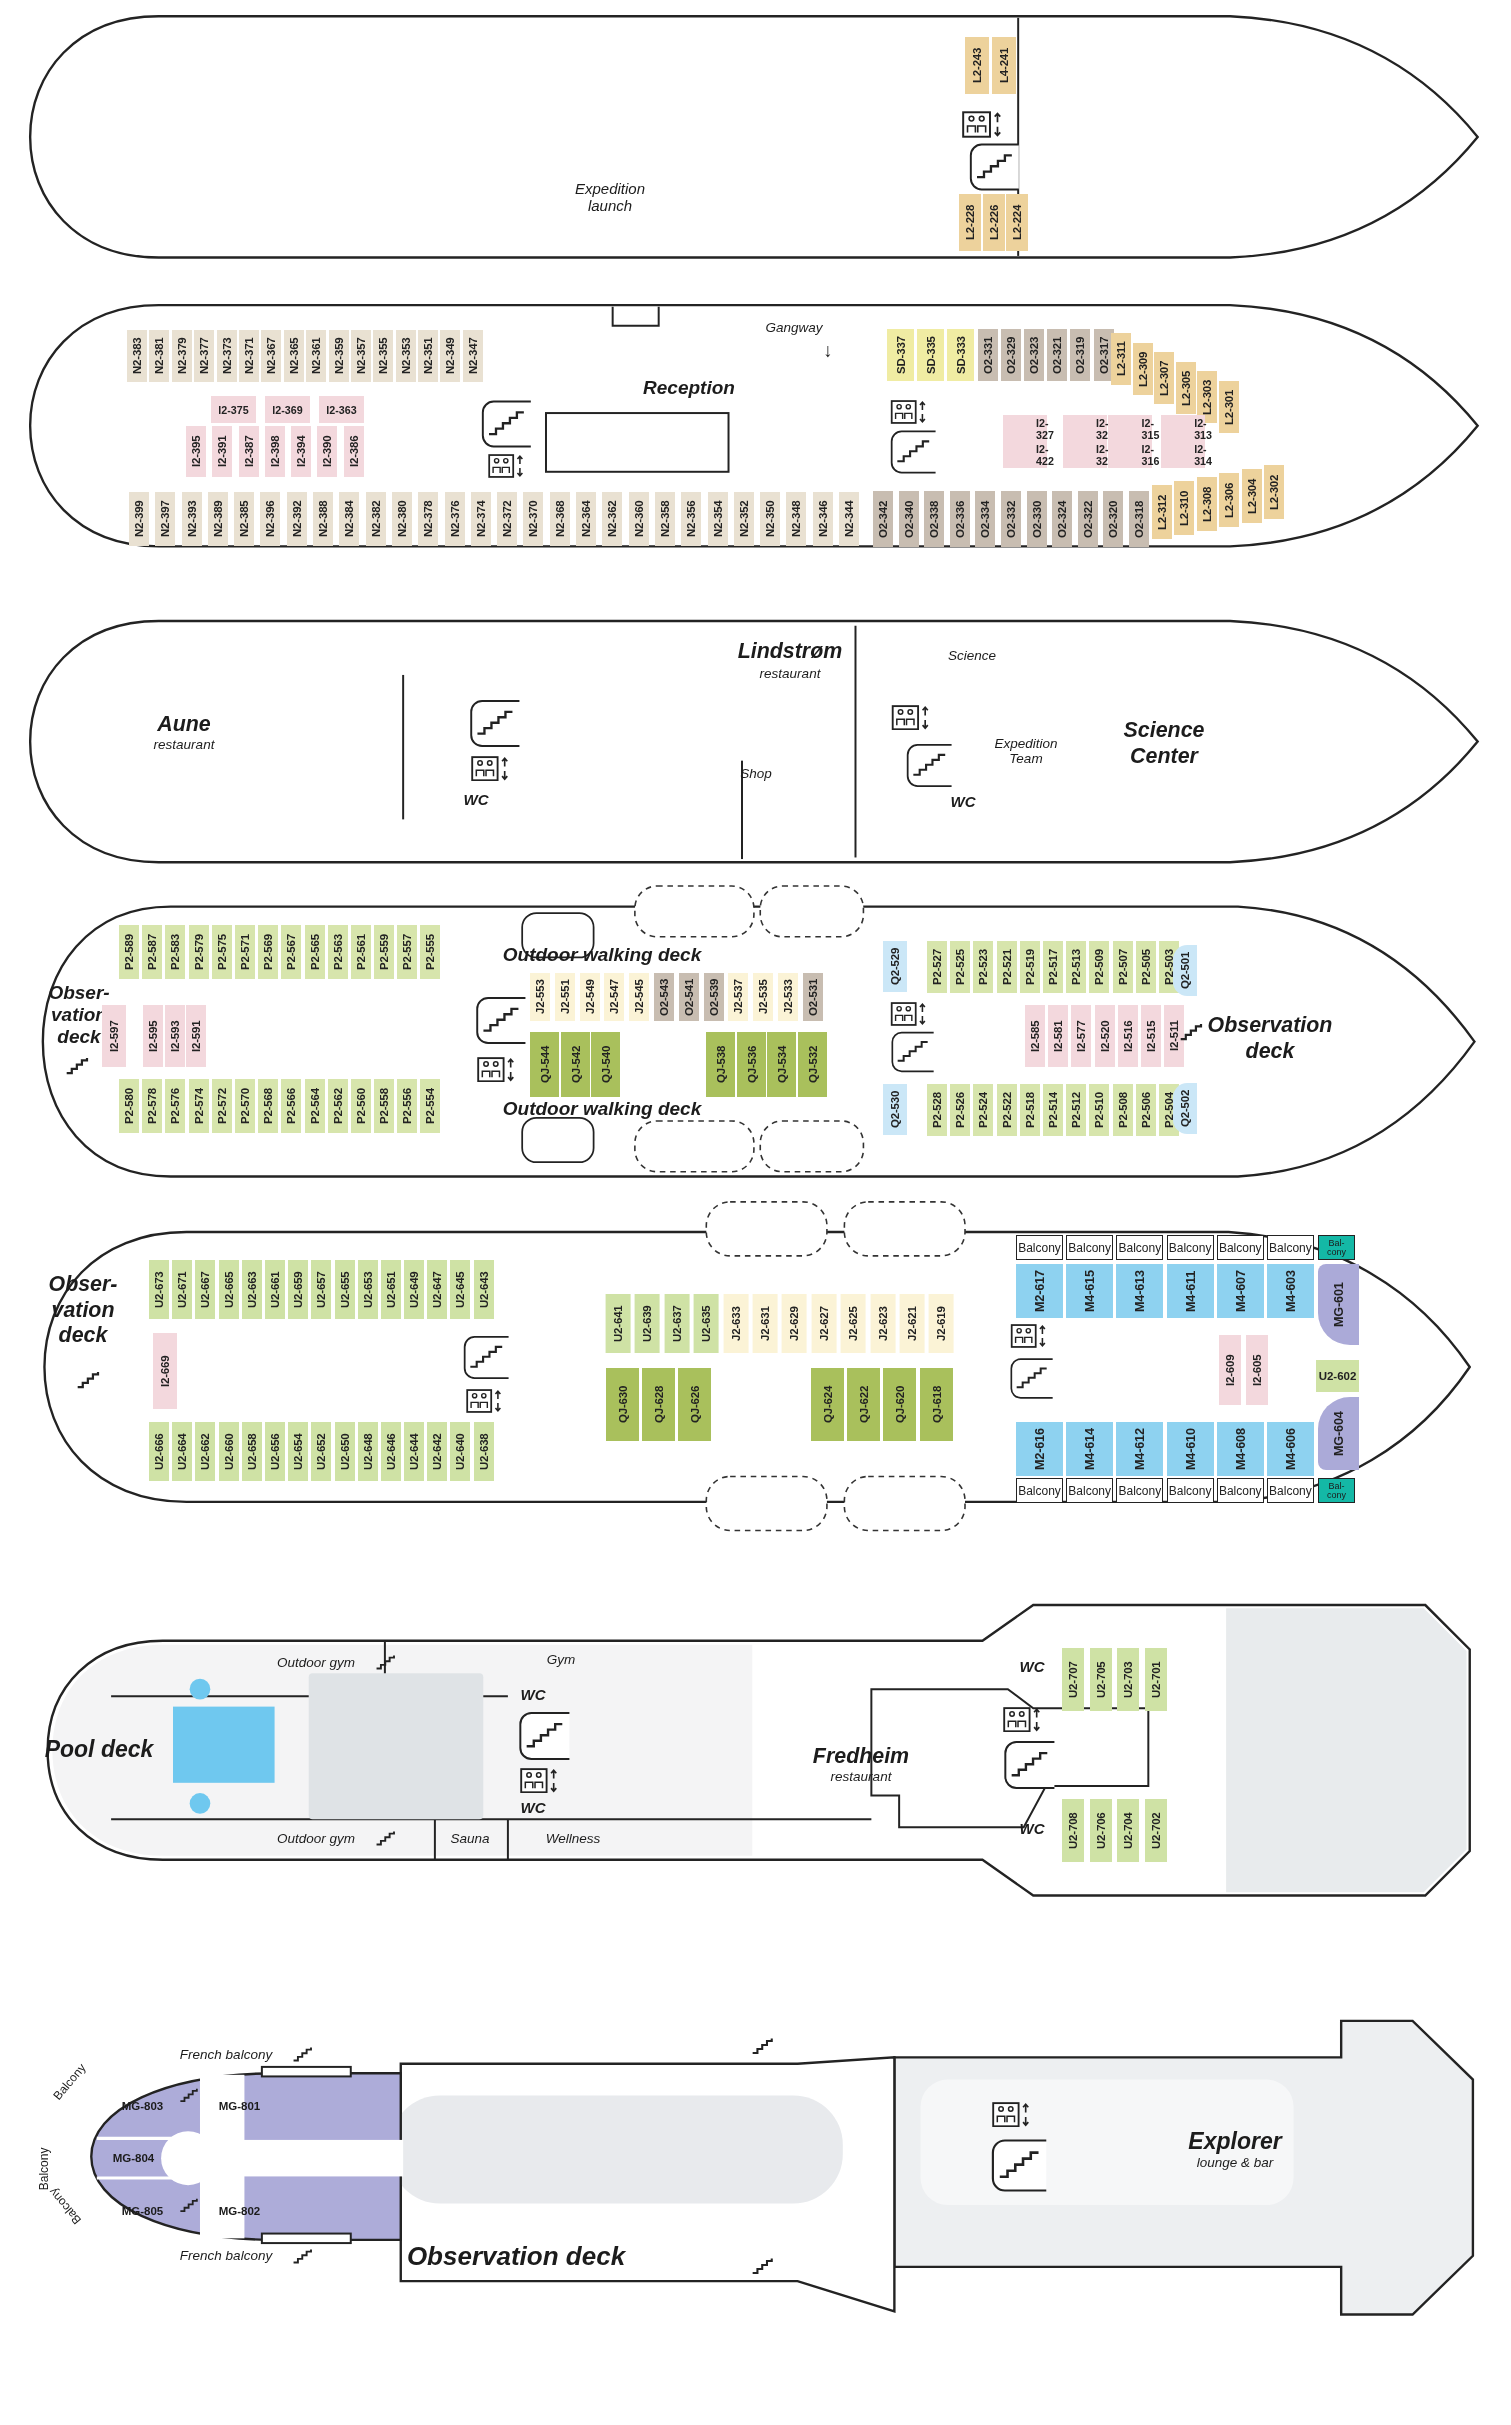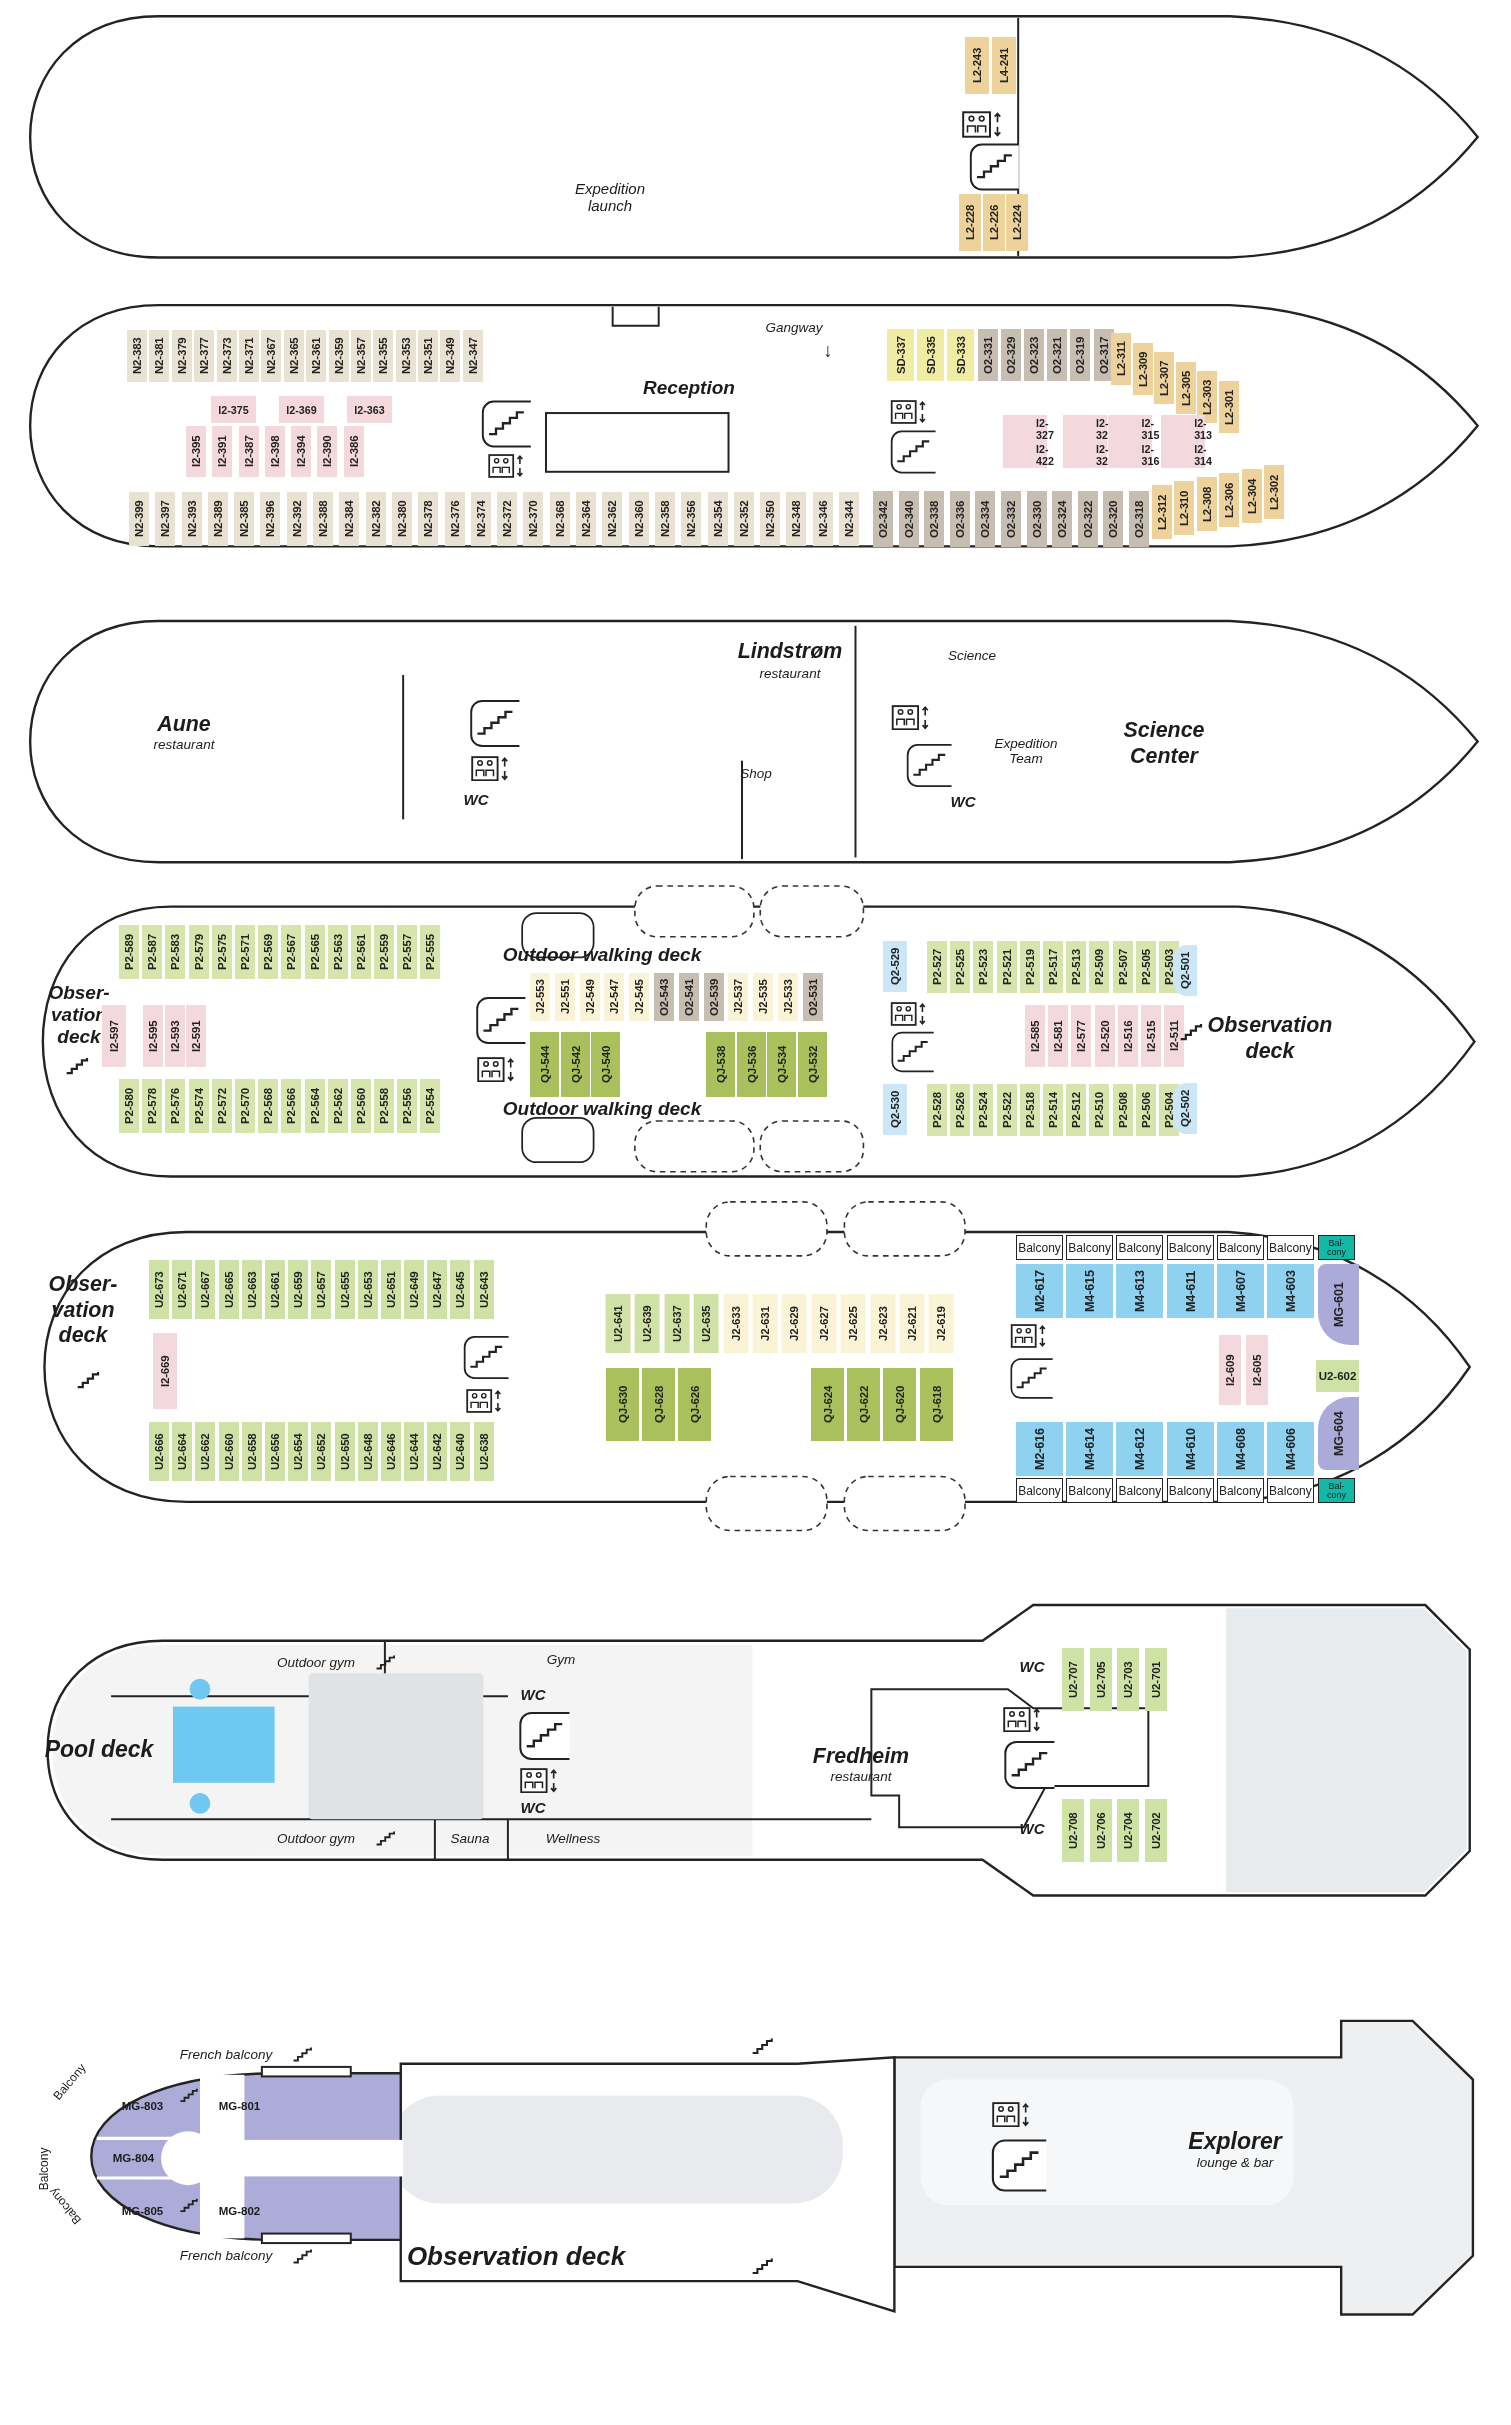--- a/index.html
+++ b/index.html
@@ -20,21 +20,21 @@
   .vlab{writing-mode:vertical-rl;transform:rotate(180deg);display:inline-flex;
         align-items:center;justify-content:center;font-weight:bold;font-size:11.5px;
         letter-spacing:-0.2px;width:20px;box-sizing:border-box;flex:none;color:#222;}
   .hlab{display:inline-flex;align-items:center;justify-content:center;font-weight:bold;
         font-size:10.7px;box-sizing:border-box;flex:none;color:#222;}
   
   .c-n2{background:#e9e1d2;} .c-i2{background:#f3d8dd;} .c-sd{background:#f0eca3;width:27px;}
   .c-o2{background:#c8bdb1;} .c-l2{background:#edd29c;} .c-p2{background:#d7e5ac;}
   .c-u2{background:#cfe2a5;} .c-qj{background:#a9c05c;} .c-j2{background:#fbf3d6;}
   .c-q2{background:#cbe7f7;} .c-m{background:#8ed2f0;} .c-mg{background:#abaad8;}
-  .gap2{gap:1.6px;} .gap3{gap:2.4px;} .gap4{gap:3.2px;} .gap6{gap:4.8px;} .gap7{gap:5.6px;} .gap8{gap:6.3px;} .gap11{gap:23px;} .h60 .vlab{height:48px;} .h64 .vlab{height:51px;}
+  .gap2{gap:1.6px;} .gap3{gap:2.4px;} .gap4{gap:3.2px;} .gap6{gap:4.8px;} .gap7{gap:5.6px;} .gap8{gap:6.3px;} .gap11{gap:9px;} .h60 .vlab{height:48px;} .h64 .vlab{height:51px;}
   .h66 .vlab{height:52px;} .h68 .vlab{height:54px;} .h70 .vlab{height:56px;}
   .h72 .vlab{height:57px;} .h74 .vlab{height:59px;} .h78 .vlab{height:62px;}
   .h80 .vlab{height:63px;} .h82 .vlab{height:65px;} .h88 .vlab{height:70px;}
   .h92 .vlab{height:73px;}
   .w28 .vlab{width:22px;} .w30 .vlab{width:24px;} .w31 .vlab{width:24.6px;}
   .w37 .vlab{width:29px;} .w42 .vlab{width:33px;} .w59 .vlab{width:47px;font-size:12.7px;}
   .stepdown > :nth-child(1){margin-top:0;} .stepdown > :nth-child(2){margin-top:9.5px;}
   .stepdown > :nth-child(3){margin-top:19px;} .stepdown > :nth-child(4){margin-top:29px;}
   .stepdown > :nth-child(5){margin-top:38px;} .stepdown > :nth-child(6){margin-top:48px;}
   .stepup > :nth-child(1){margin-top:20px;} .stepup > :nth-child(2){margin-top:16px;}

